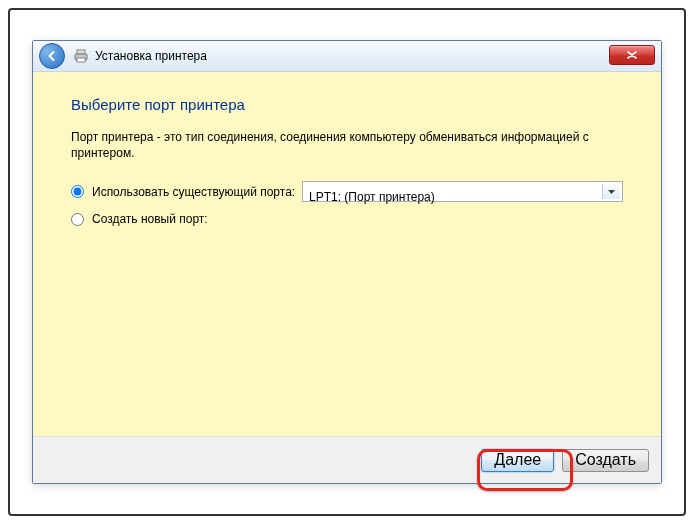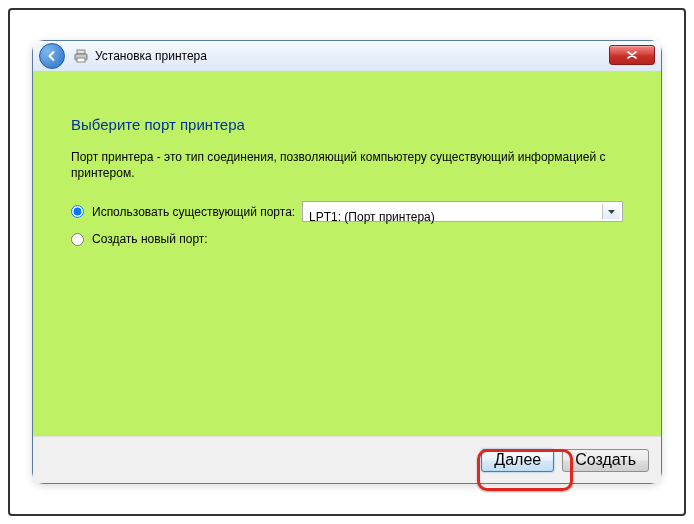--- a/index.html
+++ b/index.html
@@ -23,22 +23,22 @@
     background: #fff;
     box-sizing: border-box;
   }
   .window {
     position: absolute;
     top: 40px;
     left: 32px;
     right: 32px;
     bottom: 40px;
     border: 1px solid #5a7aa0;
-    border-radius: 12px;
-    background: #bef264;
+    border-radius: 2px;
+    background: #fef9c3;
     box-shadow: 0 2px 8px rgba(0,0,0,.15);
     display: flex;
     flex-direction: column;
   }
   .titlebar {
     height: 30px;
     background: linear-gradient(to bottom, #f8fbff 0%, #e8f0fa 50%, #dde8f5 100%);
     border-bottom: 1px solid #c8d4e4;
     display: flex;
     align-items: center;
@@ -84,21 +84,20 @@
     justify-content: center;
     cursor: pointer;
     box-shadow: inset 0 1px 0 rgba(255,255,255,.3);
   }
   .close-btn svg { display:block; }
   .content {
     flex: 1;
     padding: 24px 38px 0 38px;
     font-size: 12px;
     color: #000;
-    margin-top: 20px;
   }
   .heading {
     font-size: 15px;
     color: #003399;
     margin: 0 0 16px 0;
     font-weight: normal;
   }
   .description {
     margin: 0 0 20px 0;
     line-height: 1.35;
@@ -222,21 +221,21 @@
     <span class="title-text">Установка принтера</span>
     <div class="close-btn">
       <svg width="10" height="8" viewBox="0 0 10 8">
         <path d="M1 1 L9 7 M9 1 L1 7" stroke="#fff" stroke-width="1.6" stroke-linecap="round"></path>
       </svg>
     </div>
   </div>
 
   <div class="content">
     <h1 class="heading">Выберите порт принтера</h1>
-    <p class="description">Порт принтера - это тип соединения, позволяющий компьютеру существующий информацией с принтером.</p>
+    <p class="description">Порт принтера - это тип соединения, соединения компьютеру обмениваться информацией с принтером.</p>
 
     <div class="option-row">
       <input type="radio" class="radio" checked="" style="">
       <label class="option-label">Использовать существующий порта:</label>
       <div class="combo enabled">
         <span>LPT1: (Порт принтера)</span>
         <div class="combo-arrow">
           <svg width="7" height="4" viewBox="0 0 7 4">
               <path d="M0 0 L3.5 4 L7 0 Z" fill="#404040"></path>
             </svg>

